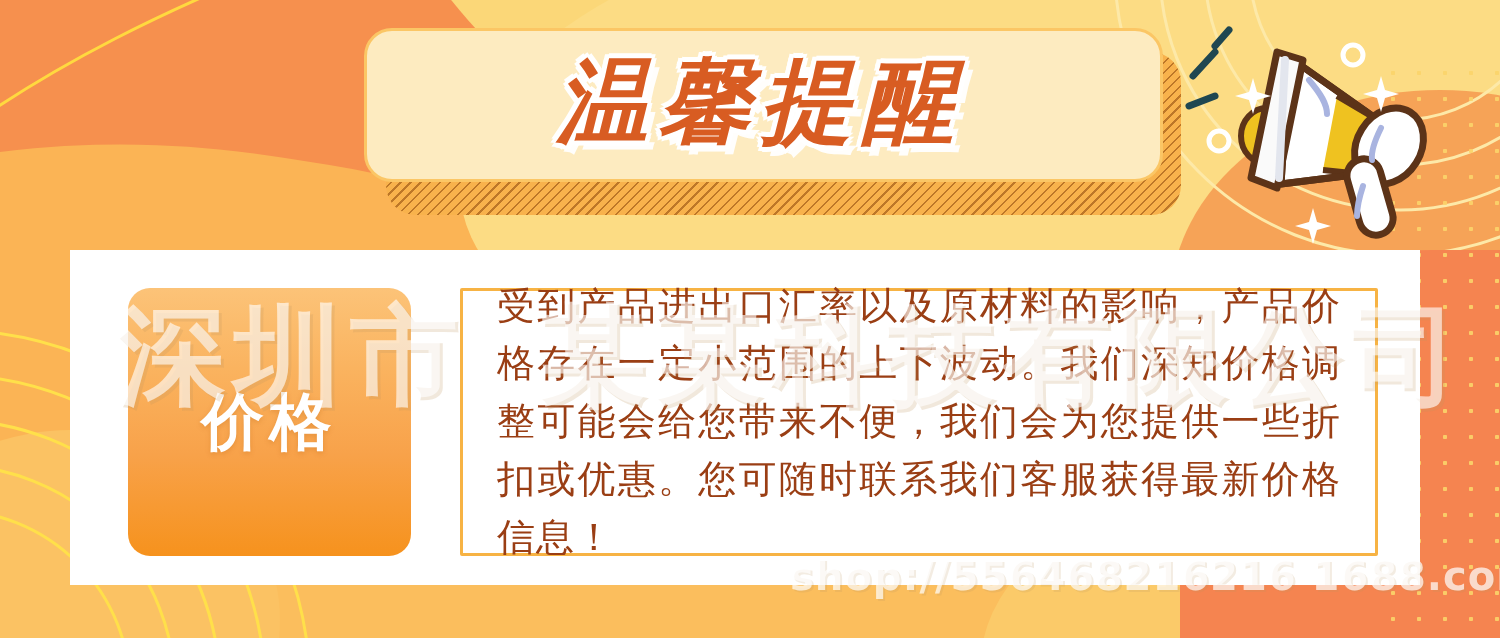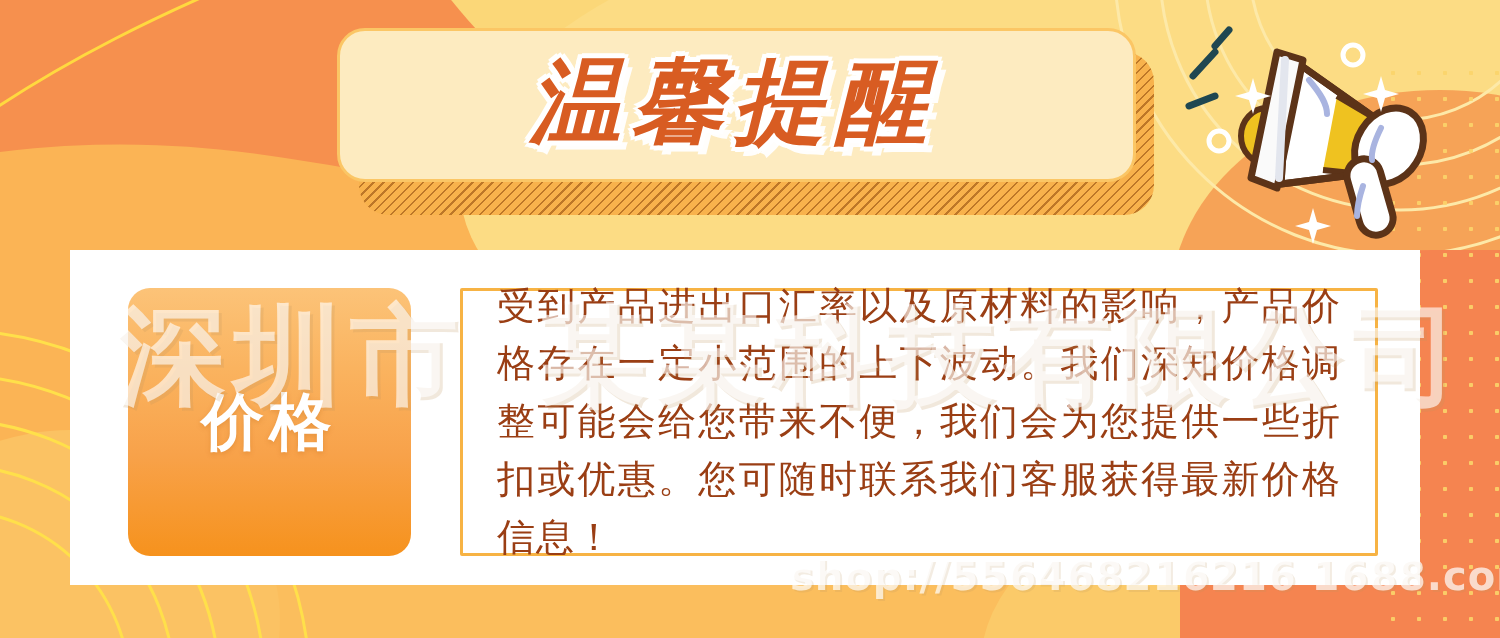--- a/index.html
+++ b/index.html
@@ -44,21 +44,21 @@
 
   
   .dotgrid{position:absolute;right:0;top:60px;width:120px;height:580px;
     background-image:radial-gradient(#FBD46A 2.1px, transparent 2.2px);
     background-size:26px 26px;opacity:.9;}
 
   
   .tl-curve{position:absolute;left:-110px;top:-110px;}
 
   
-  .title-wrap{position:absolute;left:337px;top:28px;width:795px;height:185px;}
+  .title-wrap{position:absolute;left:364px;top:28px;width:795px;height:185px;}
   .title-shadow{position:absolute;left:22px;top:24px;width:795px;height:163px;
     border-radius:30px;background:#F8B24C;overflow:hidden;}
   .title-shadow:after{content:"";position:absolute;inset:0;
     background:repeating-linear-gradient(-45deg,rgba(140,70,10,.55) 0 1.6px,rgba(140,70,10,0) 1.6px 7px);}
   .title-card{position:absolute;left:0;top:0;width:793px;height:148px;
     background:#FDEBC0;border:3px solid #FBC665;border-radius:28px;}
   .title-text{position:absolute;left:0;top:0;width:793px;height:148px;
     display:flex;align-items:center;justify-content:center;
     font-family:"DejaVu Sans","Liberation Sans",sans-serif;
     font-size:92px;font-weight:bold;font-style:italic;letter-spacing:10px;

